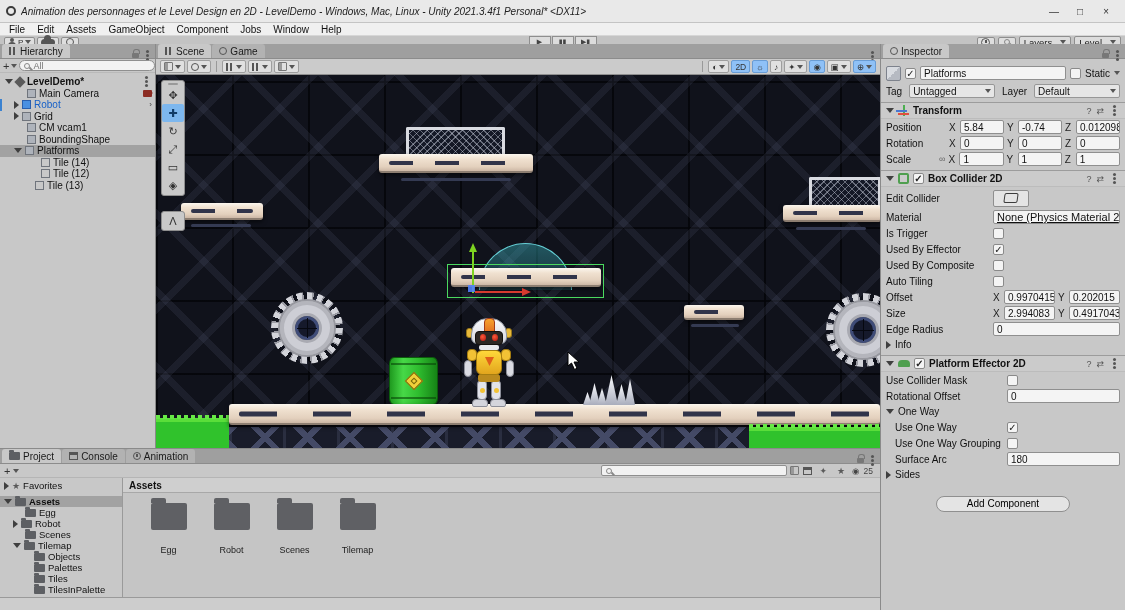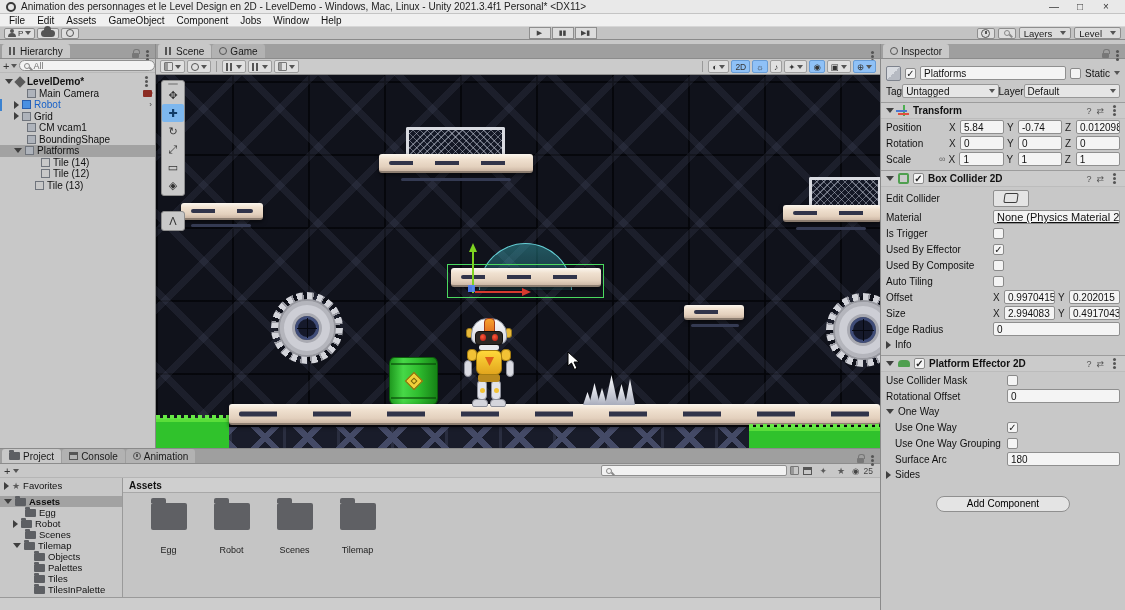--- a/index.html
+++ b/index.html
@@ -1,20 +1,20 @@
 <!DOCTYPE html>
 <html><head>
 <meta charset="utf-8">
 <style>
   *{box-sizing:border-box;margin:0;padding:0;font-family:"Liberation Sans",sans-serif;}
   body{background:#555;}
   .app{position:relative;width:1125px;height:610px;overflow:hidden;background:#c8c8c8;color:#111;}
 
   
-  .tb{height:14px;background:#e9e9e9;border-bottom:1px solid #c4c4c4;display:flex;align-items:center;padding:0 6px;font-size:10px;color:#222;}
+  .tb{height:23px;background:#e9e9e9;border-bottom:1px solid #c4c4c4;display:flex;align-items:center;padding:0 6px;font-size:10px;color:#222;font-style:italic;}
   .unity-logo{width:10px;height:10px;border-radius:50%;border:2px solid #3a3a3a;margin-right:5px;position:relative;}
   .tb-title{white-space:nowrap;overflow:hidden;text-overflow:ellipsis;flex:1;}
   .wbtn{width:26px;height:17px;display:flex;align-items:center;justify-content:center;font-size:10px;color:#333;}
   .mb{height:13px;background:#f0f0f0;border-bottom:1px solid #d6d6d6;display:flex;align-items:center;padding:0 3px;font-size:10px;}
   .mitem{padding:0 6px;line-height:13px;}
   .tlb{height:13px;background:#c3c3c3;border-bottom:1px solid #8a8a8a;display:flex;align-items:center;padding:0 4px;position:relative;}
   .tgrp{display:flex;gap:2px;align-items:center;}
   .tbtn{height:11px;min-width:18px;background:#dedede;border:1px solid #8e8e8e;border-radius:2px;display:flex;align-items:center;justify-content:center;gap:2px;font-size:8px;color:#333;padding:0 3px;}
   .play-grp{position:absolute;left:50%;transform:translateX(-50%);display:flex;gap:1px;}
   .pbtn{width:22px;height:12px;background:#dcdcdc;border:1px solid #8e8e8e;display:flex;align-items:center;justify-content:center;font-size:7px;color:#444;}
@@ -150,21 +150,21 @@
   .r-footL{left:13px;top:81px;width:16px;height:8px;background:#d4d5dc;border:1px solid #8d8f99;border-radius:4px 4px 2px 2px;}
   .r-footR{left:31px;top:81px;width:16px;height:8px;background:#d4d5dc;border:1px solid #8d8f99;border-radius:4px 4px 2px 2px;}
 
   
   #insp{position:absolute;left:880px;top:44px;width:245px;height:566px;background:#c8c8c8;border-left:1px solid #8a8a8a;font-size:10px;}
   .irow1{height:22px;display:flex;align-items:center;gap:4px;padding:0 5px;margin-top:3px;}
   .goic{width:15px;height:15px;background:linear-gradient(135deg,#d8dbe0 50%,#b6bac2 50%);border:1px solid #7d828c;border-radius:2px;flex:none;}
   .fld{background:#f4f4f4;border:1px solid #8f8f8f;border-radius:2px;height:14px;font-size:10px;display:flex;align-items:center;padding:0 3px;color:#111;overflow:hidden;white-space:nowrap;min-width:0;}
   .ddl{background:#e6e6e6;border:1px solid #979797;border-radius:2px;height:14px;font-size:10px;display:flex;align-items:center;padding:0 3px;gap:3px;color:#111;overflow:hidden;white-space:nowrap;min-width:0;}
   .ddl .car{margin-left:auto;}
-  .irow2{height:18px;display:flex;align-items:center;gap:0;padding:0 5px 4px 5px;}
+  .irow2{height:18px;display:flex;align-items:center;gap:7px;padding:0 5px 4px 5px;}
   .comp-h{height:17px;background:#cbcbcb;border-top:1px solid #9c9c9c;border-bottom:1px solid #bcbcbc;display:flex;align-items:center;gap:4px;padding:0 5px;font-weight:bold;}
   .hics{margin-left:auto;display:flex;gap:5px;align-items:center;color:#555;font-weight:normal;font-size:9px;}
   .transic{width:11px;height:11px;position:relative;flex:none;}
   .transic::before{content:"";position:absolute;left:5px;top:0;width:1.5px;height:11px;background:#4caf50;}
   .transic::after{content:"";position:absolute;left:0;top:8px;width:11px;height:1.5px;background:#e05040;box-shadow:-2px -3px 0 #4a78d0;}
   .bcic{width:11px;height:11px;border:2px solid #4f9f4f;border-radius:2px;flex:none;}
   .peic{width:12px;height:7px;background:#4f9f4f;border-radius:4px 4px 1px 1px;flex:none;}
   .vrow{height:16px;display:flex;align-items:center;gap:3px;padding:0 5px;}
   .vlbl{width:60px;flex:none;}
   .ax{width:8px;flex:none;text-align:left;color:#222;}

